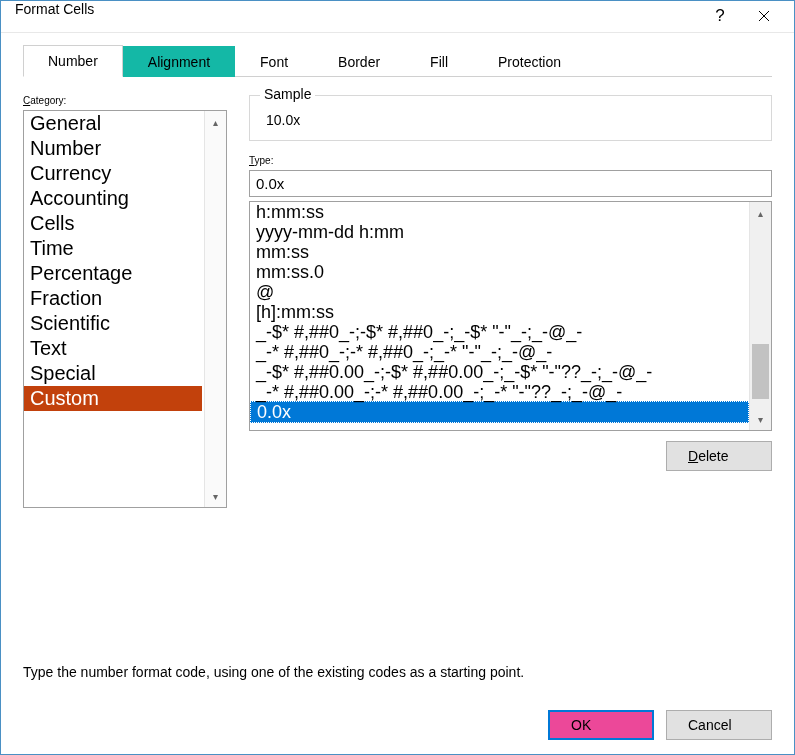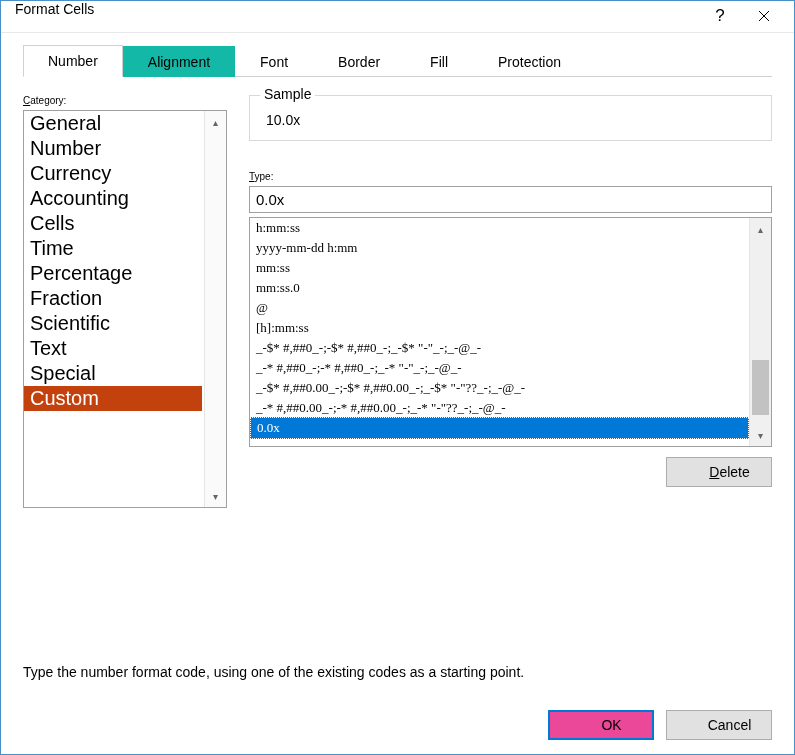--- a/index.html
+++ b/index.html
@@ -145,21 +145,21 @@
     .right-col {
       flex: 1;
       display: flex;
       flex-direction: column;
     }
 
     .sample-fieldset {
       border: 1px solid #d8d8d8;
       padding: 10px 14px 10px 14px;
       position: relative;
-      margin-bottom: 30px;
+      margin-bottom: 14px;
     }
     .sample-fieldset .legend {
       position: absolute;
       top: -10px;
       left: 10px;
       background: #fff;
       padding: 0 4px;
       font-size: 14px;
       color: #000;
     }
@@ -203,25 +203,25 @@
     .format-scroll .thumb {
       position:absolute;
       left:2px; right:2px;
       top:65%;
       height:30%;
       background:#c2c2c2;
       border-radius:0;
     }
     .format-item {
       padding: 0 6px;
-      font-size: 13px;
+      font-size: 18px;
       cursor: pointer;
       white-space: nowrap;
       line-height: 20px;
-      font-family: Liberation Serif, serif;
+      font-family: Liberation Sans, sans-serif;
     }
     .format-item.selected {
       background: #0078d7;
       color: #fff;
       border: 1px dotted #fff;
       margin: -1px 0;
     }
 
     .delete-row {
       display: flex;
@@ -231,21 +231,21 @@
     .btn {
       min-width: 106px;
       height: 30px;
       border: 1px solid #adadad;
       background: #e1e1e1;
       font: inherit;
       font-size: 14px;
       cursor: pointer;
       display: inline-flex;
       align-items: center;
-      justify-content: center;
+      justify-content: flex-start;
       padding-left: 21px;
     }
     .btn.default {
       border: 2px solid #0078d7;
       background: #ec4899;
     }
 
     .hint-text {
       font-size: 14px;
       margin-top: 24px;

